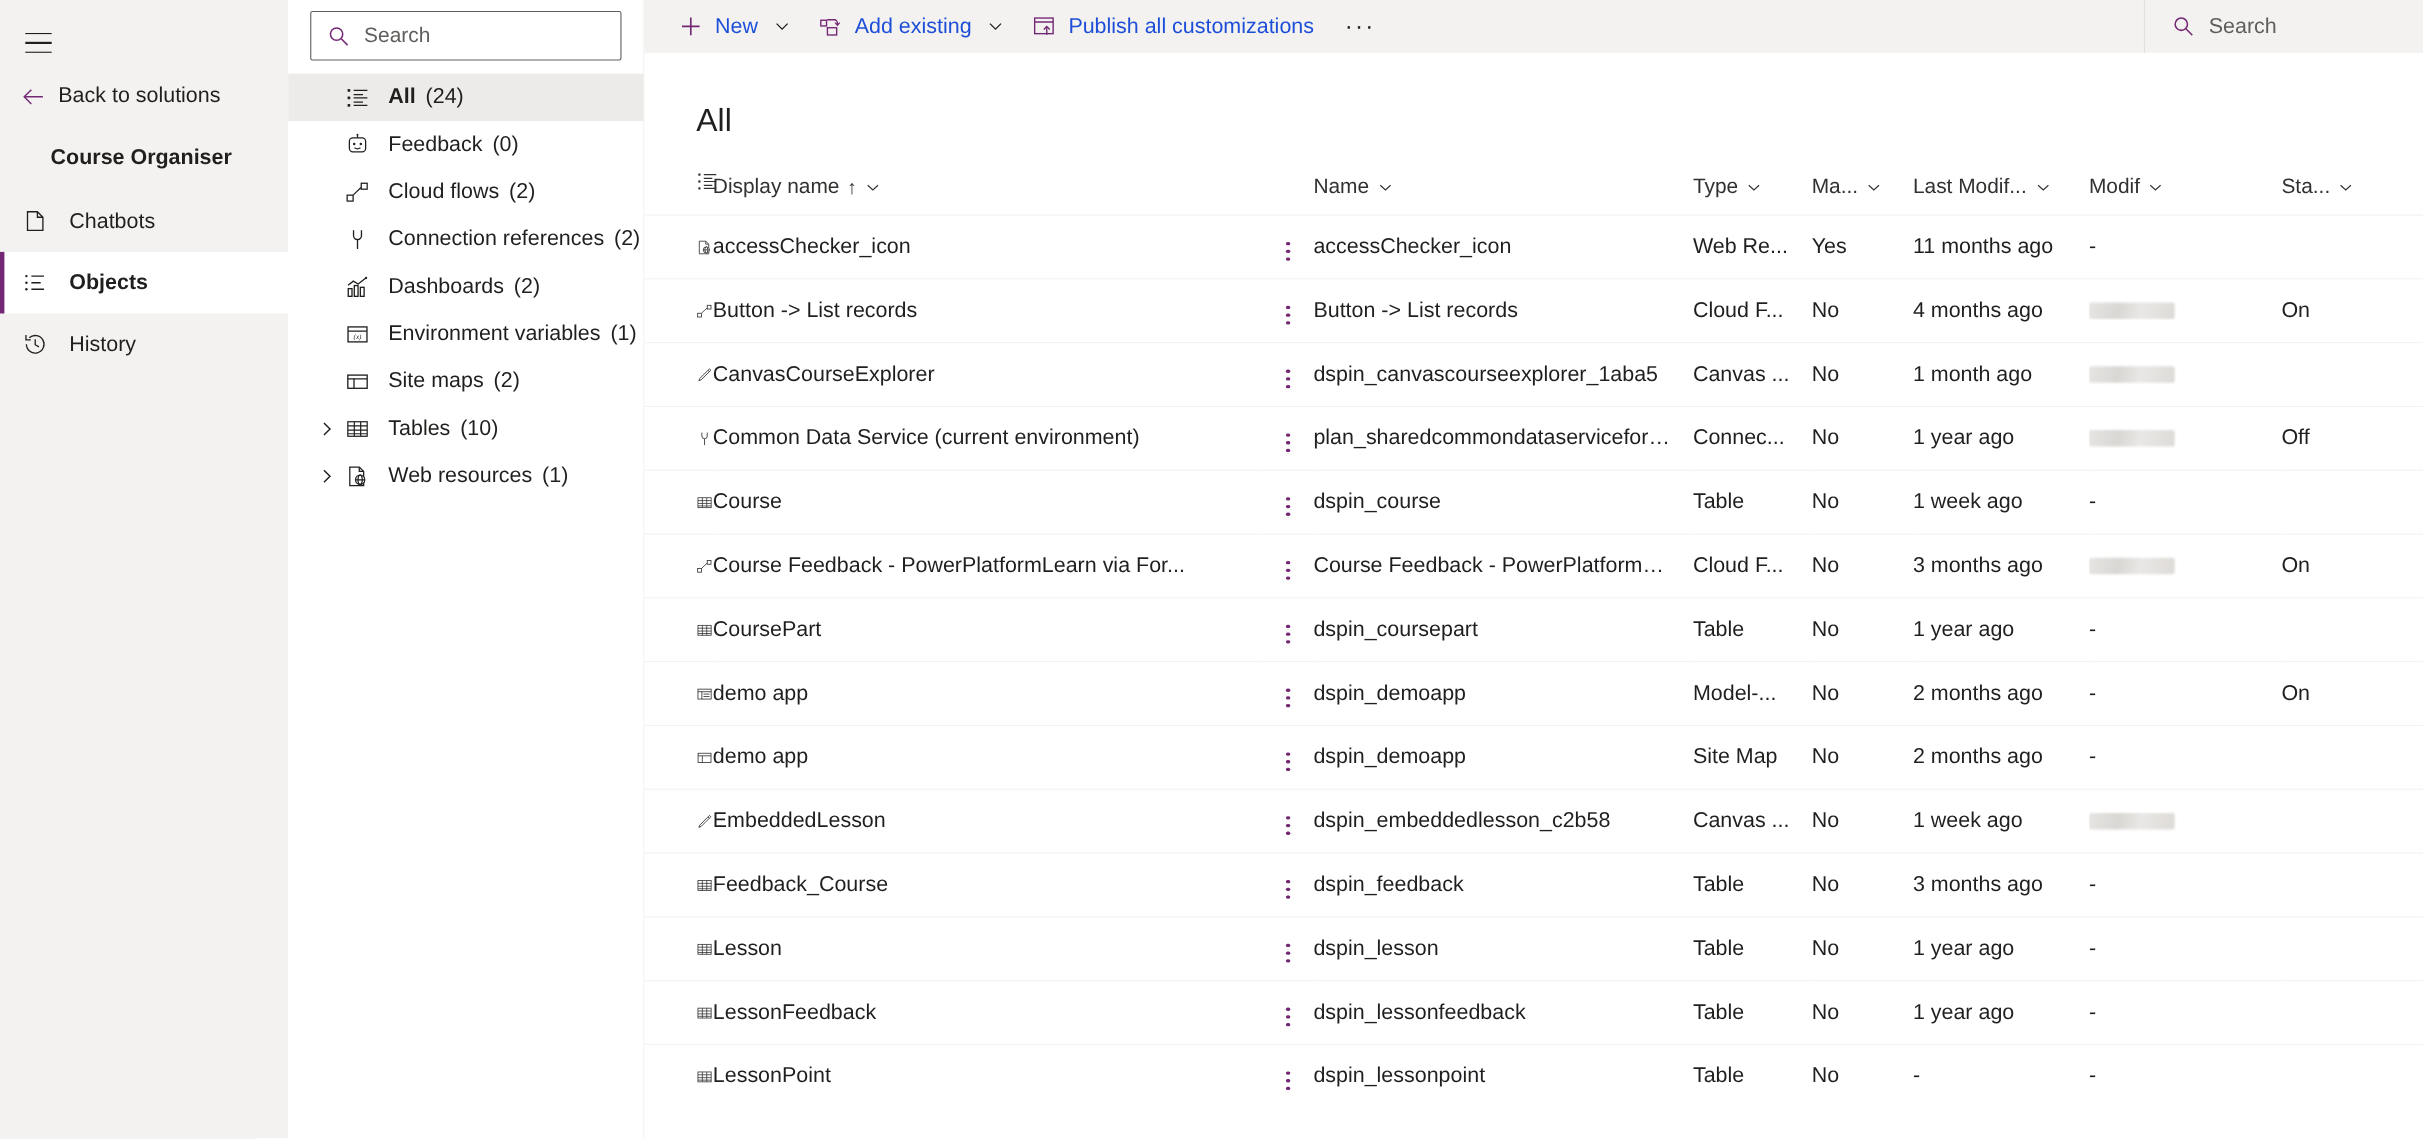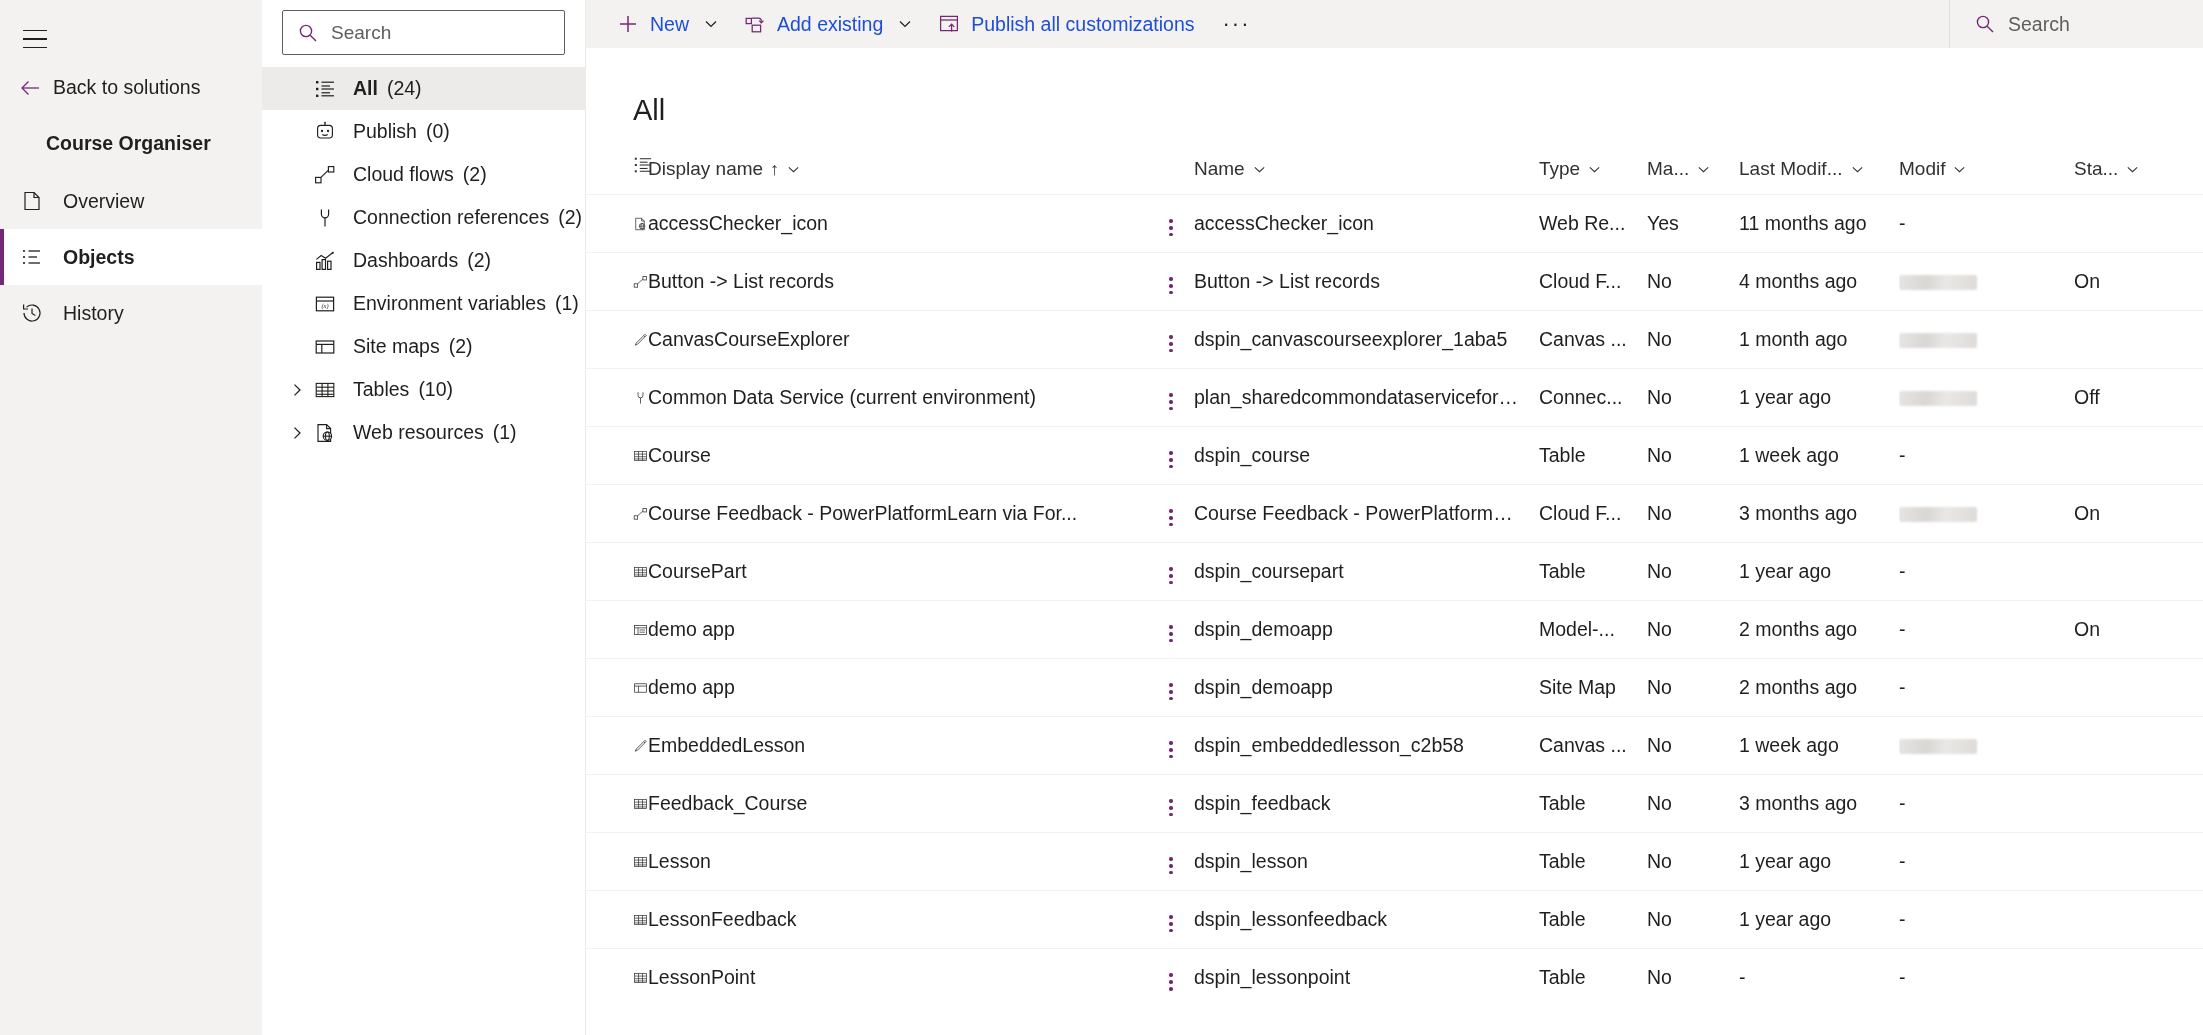--- a/index.html
+++ b/index.html
@@ -314,21 +314,21 @@
 
     <div class="solution-title">Course Organiser</div>
 
     <div class="rail-item">
       <span class="ric">
         <svg class="icon-svg" width="24" height="24" viewBox="0 0 24 24" fill="none" stroke="#201f1e" stroke-width="1.2">
           <path d="M5 3.5 H14 L19 8.5 V20.5 H5 Z"></path>
           <path d="M14 3.5 V8.5 H19"></path>
         </svg>
       </span>
-      <span>Overview</span>
+      <span>Chatbots</span>
     </div>
 
     <div class="rail-item selected">
       <span class="ric">
         <svg class="icon-svg" width="24" height="24" viewBox="0 0 24 24" fill="none" stroke="#201f1e" stroke-width="1.3">
           <circle cx="4" cy="6" r="1.1" fill="#201f1e" stroke="none"></circle>
           <circle cx="4" cy="12" r="1.1" fill="#201f1e" stroke="none"></circle>
           <circle cx="4" cy="18" r="1.1" fill="#201f1e" stroke="none"></circle>
           <path d="M8.5 6 H20"></path>
             <path d="M8.5 12 H17"></path>
@@ -388,21 +388,21 @@
       <span class="nav-ic">
         <svg class="icon-svg" width="22" height="22" viewBox="0 0 22 22" fill="none" stroke="#201f1e" stroke-width="1.15">
           <path d="M11 2 V4.2"></path>
             <circle cx="11" cy="1.6" r="0.9" fill="#201f1e" stroke="none"></circle>
           <rect x="3.6" y="4.4" width="14.8" height="12.6" rx="3.2"></rect>
           <circle cx="8" cy="10" r="1.15" fill="#201f1e" stroke="none"></circle>
           <circle cx="14" cy="10" r="1.15" fill="#201f1e" stroke="none"></circle>
           <path d="M8.3 13.4 q2.7 1.8 5.4 0"></path>
         </svg>
       </span>
-      <span class="nav-label">Publish</span>
+      <span class="nav-label">Feedback</span>
       <span class="nav-count">(0)</span>
     </div>
 
     <div class="nav-item">
       <span class="nav-chev"></span>
       <span class="nav-ic">
         <svg class="icon-svg" width="22" height="22" viewBox="0 0 22 22" fill="none" stroke="#201f1e" stroke-width="1.15">
           <rect x="1.6" y="13.4" width="5.4" height="5.4"></rect>
           <rect x="14.4" y="2.6" width="5.4" height="5.4"></rect>
           <path d="M7.2 13.2 L14.2 6.4"></path>

